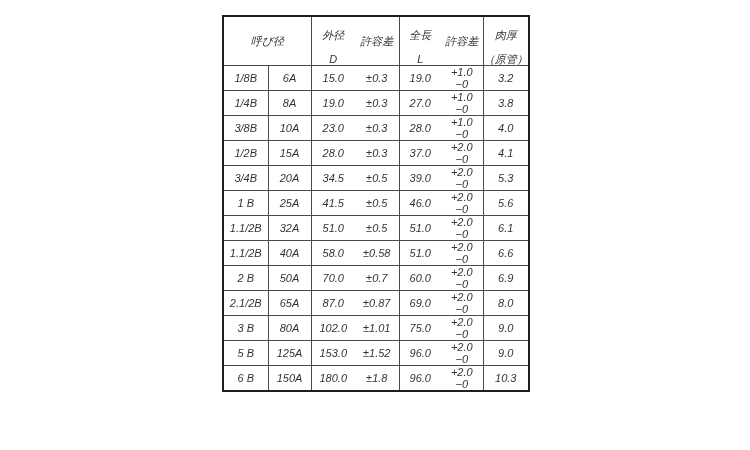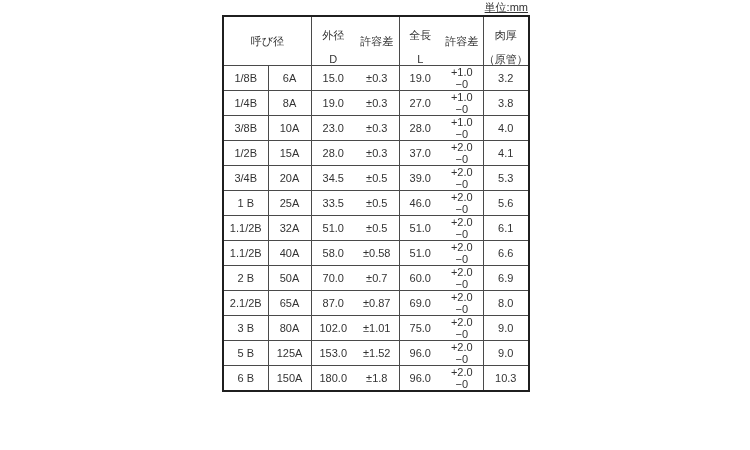--- a/index.html
+++ b/index.html
@@ -22,20 +22,21 @@
   }
   .unit-label span { text-decoration: underline; }
 
   table.spec-table {
     position: absolute;
     left: 222px; top: 15px;
     width: 306px; height: 356px;
     border-collapse: collapse;
     table-layout: fixed;
     border: 2px solid #1f1f1f;
+    font-style: italic;
   }
   .spec-table th, .spec-table td {
     border: 1px solid #4a4a4a;
     text-align: center;
     vertical-align: middle;
     font-size: 11px;
     font-weight: normal;
     color: #333333;
     padding: 0;
     line-height: 13px;
@@ -47,23 +48,20 @@
   .spec-table thead tr { height: 29px; }
 
   .two-line span { display: block; line-height: 12px; margin-top: 12px; }
   .tolcell span { display: block; line-height: 12px; }
 </style>
 </head>
 <body>
 
 <div class="page">
 
-  <div class="unit-label">
-    <span>単位:mm</span>
-  </div>
 
   <table class="spec-table">
     <colgroup>
       <col style="width:45px">
       <col style="width:43px">
       <col style="width:44px">
       <col style="width:44px">
       <col style="width:42px">
       <col style="width:42px">
       <col style="width:46px">
@@ -144,21 +142,21 @@
     <td class="nr">39.0</td>
     <td class="nl tolcell">
       <span>+2.0</span>
       <span>−0</span>
     </td>
     <td>5.3</td>
   </tr>
         <tr>
     <td>1 B</td>
     <td>25A</td>
-    <td class="nr">33.5</td>
+    <td class="nr">41.5</td>
     <td class="nl">±0.5</td>
     <td class="nr">46.0</td>
     <td class="nl tolcell">
       <span>+2.0</span>
       <span>−0</span>
     </td>
     <td>5.6</td>
   </tr>
         <tr>
     <td>1.1/2B</td>

